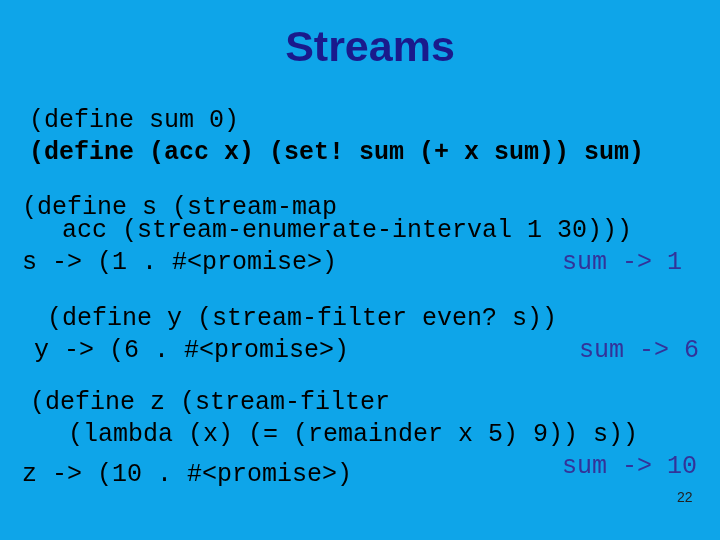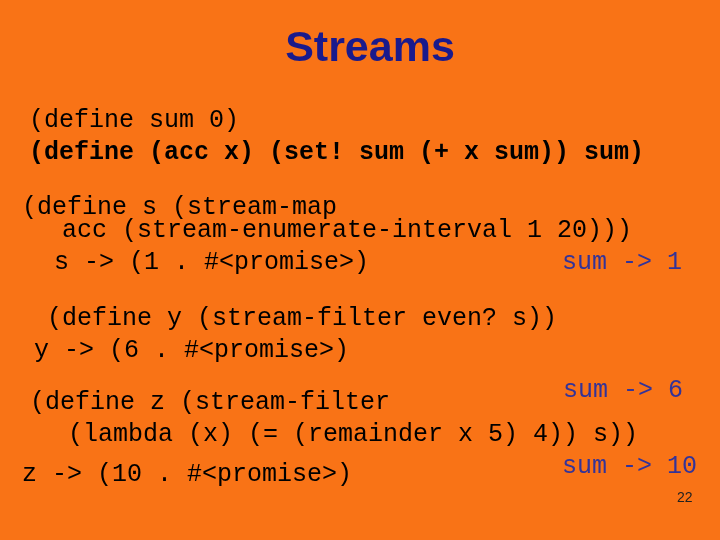--- a/index.html
+++ b/index.html
@@ -4,21 +4,21 @@
 <style>
   html, body {
     margin: 0;
     padding: 0;
     background: #ffffff;
   }
   .slide {
     position: relative;
     width: 720px;
     height: 540px;
-    background: #f97316;
+    background: #0ea5e9;
     overflow: hidden;
     font-family: "Liberation Sans", sans-serif;
   }
   .title {
     position: absolute;
     left: 10px;
     top: 25px;
     width: 720px;
     margin: 0;
     text-align: center;
@@ -55,28 +55,28 @@
 <body>
 
 <div class="slide">
 
   <h1 class="title">Streams</h1>
 
   <pre class="code-line" style="left:29px; top:108px;">(define sum 0)</pre>
   <pre class="code-line" style="left:29px; top:140px;font-weight:bold;">(define (acc x) (set! sum (+ x sum)) sum)</pre>
 
   <pre class="code-line" style="left:22px; top:186px;margin-top:9px;">(define s (stream-map</pre>
-  <pre class="code-line" style="left:62px; top:218px;">acc (stream-enumerate-interval 1 20)))</pre>
-  <pre class="code-line" style="left:22px; top:250px;margin-left:32px;">s -&gt; (1 . #&lt;promise&gt;)</pre>
+  <pre class="code-line" style="left:62px; top:218px;">acc (stream-enumerate-interval 1 30)))</pre>
+  <pre class="code-line" style="left:22px; top:250px;">s -&gt; (1 . #&lt;promise&gt;)</pre>
   <pre class="code-line result" style="left:562px; top:250px;">sum -&gt; 1</pre>
 
   <pre class="code-line" style="left:31px; top:306px;margin-left:16px;">(define y (stream-filter even? s))</pre>
   <pre class="code-line" style="left:34px; top:338px;">y -&gt; (6 . #&lt;promise&gt;)</pre>
-  <pre class="code-line result" style="left:563px; top:338px;margin-top:40px;">sum -&gt; 6</pre>
+  <pre class="code-line result" style="left:579px; top:338px;">sum -&gt; 6</pre>
 
   <pre class="code-line" style="left:30px; top:390px;">(define z (stream-filter</pre>
-  <pre class="code-line" style="left:68px; top:422px;">(lambda (x) (= (remainder x 5) 4)) s))</pre>
+  <pre class="code-line" style="left:68px; top:422px;">(lambda (x) (= (remainder x 5) 9)) s))</pre>
   <pre class="code-line" style="left:22px; top:462px;">z -&gt; (10 . #&lt;promise&gt;)</pre>
   <pre class="code-line result" style="left:562px; top:454px;">sum -&gt; 10</pre>
 
   <div class="page-num">22</div>
 
 </div>
 
 </body></html>

